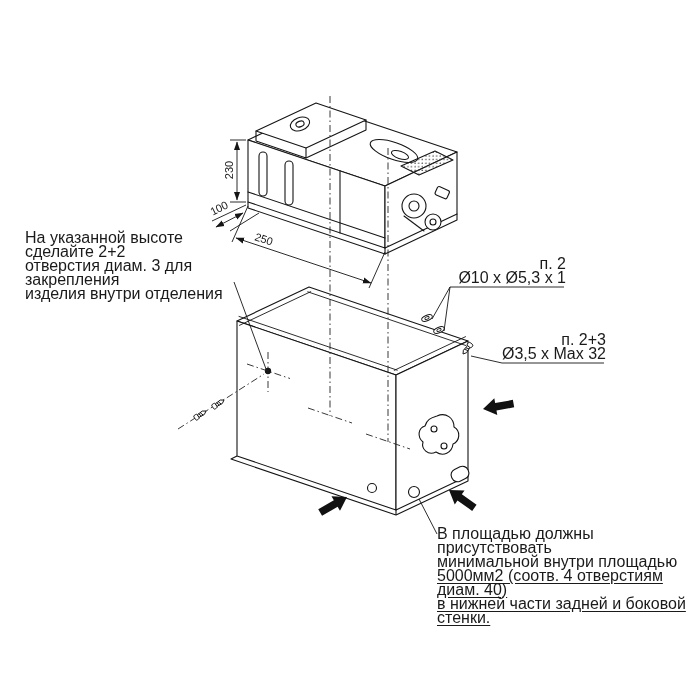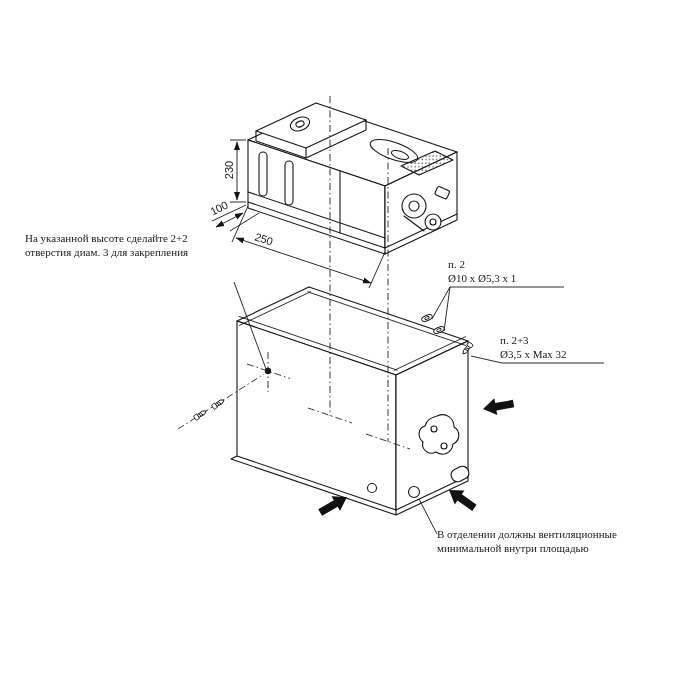--- a/index.html
+++ b/index.html
@@ -1,20 +1,20 @@
 <!DOCTYPE html>
 <html><head>
 <meta charset="utf-8">
 <style>
   * { margin:0; padding:0; box-sizing:border-box; }
   html,body { width:700px; height:700px; background:#fff; font-family:"Liberation Sans", sans-serif; }
   .canvas { position:relative; width:700px; height:700px; background:#fff; overflow:hidden; }
   svg.art { position:absolute; left:0; top:0; }
-  .note { position:absolute; font-size:11px; line-height:14px; color:#1a1a1a;font-family:Liberation Serif, serif; }
-  .center { text-align:left; }
+  .note { position:absolute; font-size:16px; line-height:14px; color:#1a1a1a; }
+  .center { text-align:right; }
   .u { text-decoration:underline; text-underline-offset:2px; }
   .dim { position:absolute; font-size:11px; color:#1a1a1a; width:30px; text-align:center; }
 </style>
 </head>
 <body>
 
 <div class="canvas">
 
   <svg class="art" width="700" height="700" viewBox="0 0 700 700">
     <defs>
@@ -129,34 +129,37 @@
     <g fill="#111" stroke="none">
       <use href="#bigArrow" transform="translate(483,409) rotate(-10)"></use>
       <use href="#bigArrow" transform="translate(449,490) rotate(35)"></use>
       <use href="#bigArrow" transform="translate(347,497) rotate(150)"></use>
     </g>
   </svg>
 
   <div class="note" style="left:25px; top:231px; width:218px;">
     <div>На указанной высоте сделайте 2+2</div>
     <div>отверстия диам. 3 для закрепления</div>
+    <div>изделия внутри отделения</div>
   </div>
 
   <div class="note center" style="left:448px; top:257px; width:118px;">
     <div>п. 2</div>
     <div>Ø10 x Ø5,3 x 1</div>
   </div>
 
   <div class="note center" style="left:500px; top:333px; width:106px;">
     <div>п. 2+3</div>
     <div>Ø3,5 x Max 32</div>
   </div>
 
   <div class="note" style="left:437px; top:527px; width:250px;">
-    <div>В отделении должны вентиляционные</div>
+    <div>В площадью должны присутствовать</div>
     <div>минимальной внутри площадью</div>
+    <div class="u">5000мм2 (соотв. 4 отверстиям диам. 40)</div>
+    <div class="u">в нижней части задней и боковой стенки.</div>
   </div>
 
   <div class="dim" style="left:214px; top:164px; transform:rotate(-90deg);">230</div>
   <div class="dim" style="left:204px; top:202px; transform:rotate(-27deg);">100</div>
   <div class="dim" style="left:249px; top:233px; transform:rotate(18.5deg);">250</div>
 
 </div>
 
 </body></html>

